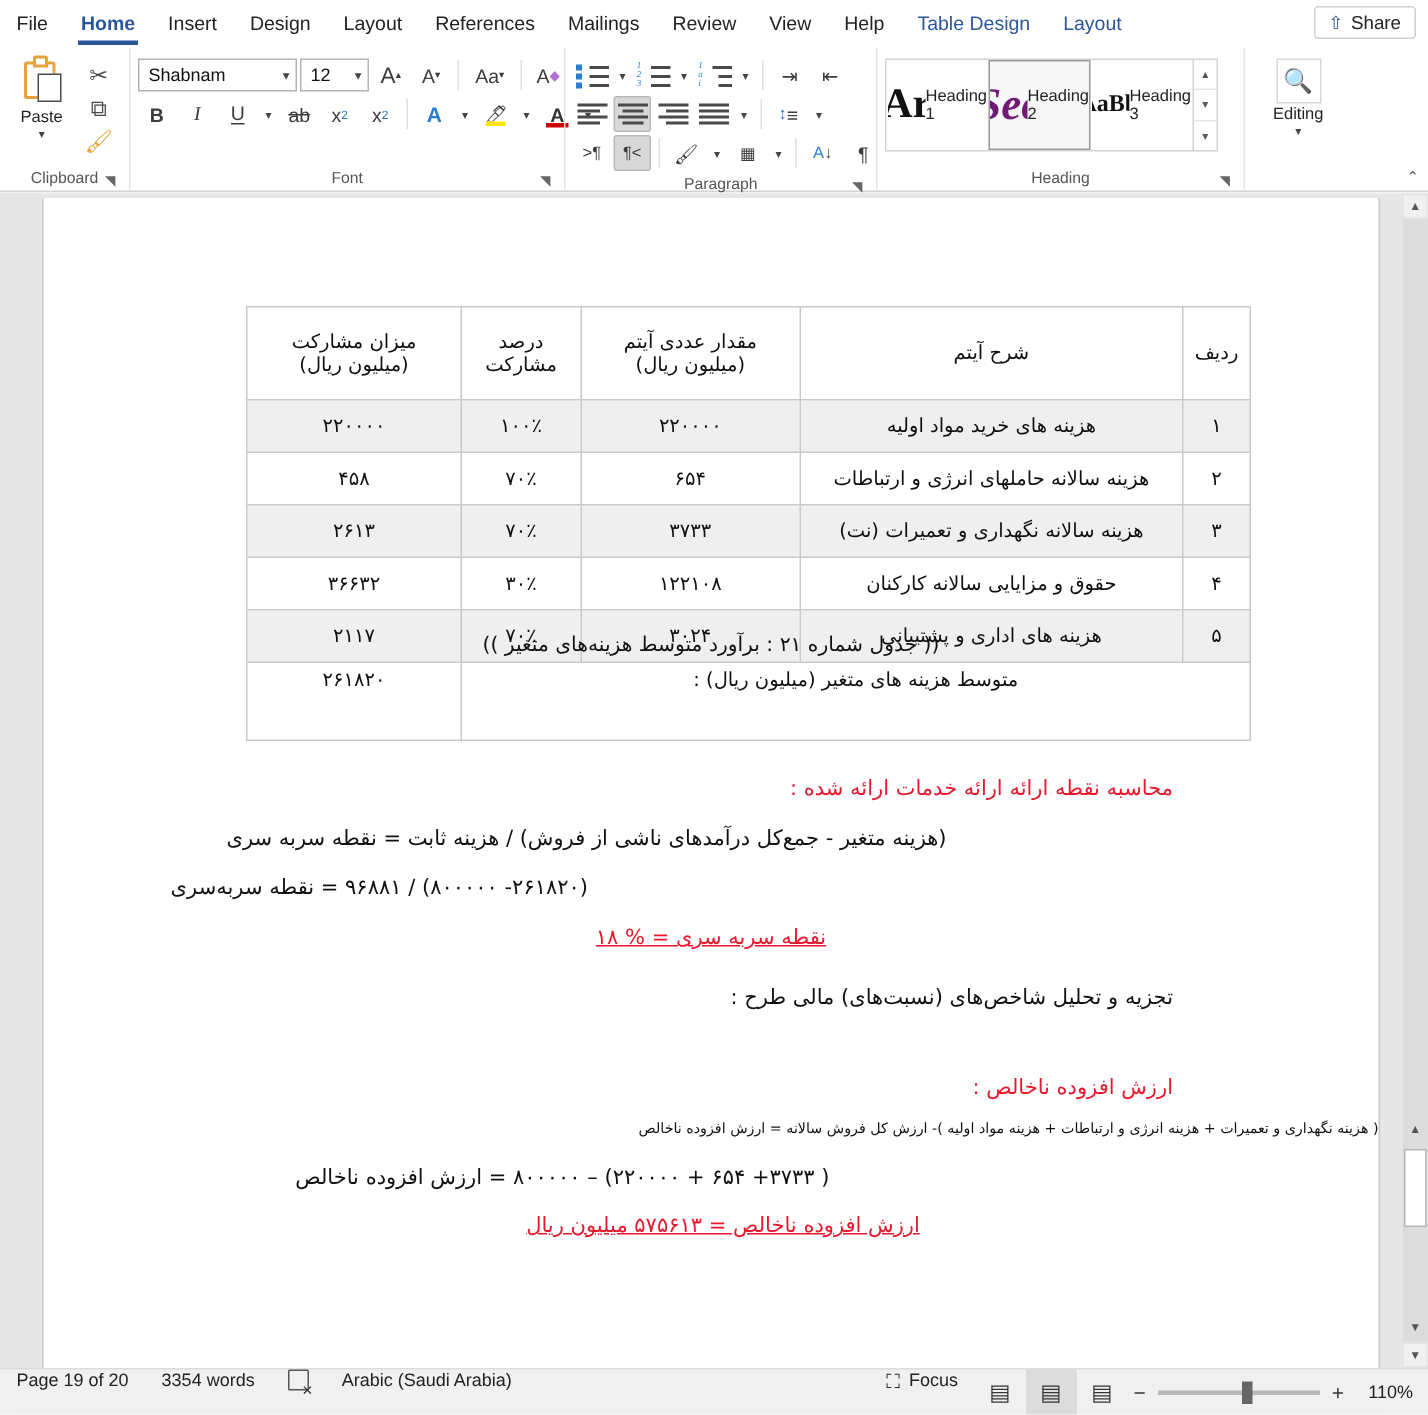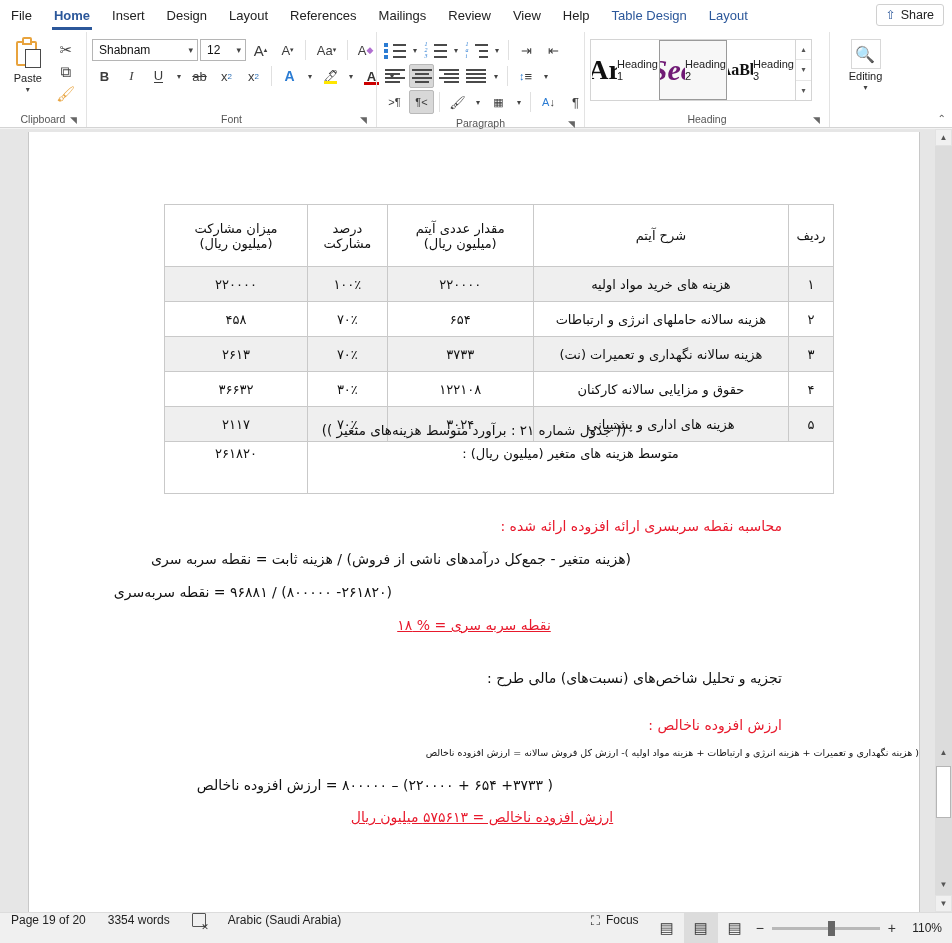--- a/index.html
+++ b/index.html
@@ -192,21 +192,21 @@
     font-size: 14px; direction: rtl; white-space: nowrap;
   }
   .red { color: #e8192c; }
   .ul-red { color: #e8192c; text-decoration: underline; }
   .tiny { font-size: 9.5px; }
 
   .p1 { right: 137px; top: 386px; }
   .p2 { right: 288px; top: 419px; }
   .p3 { right: 527px; top: 452px; }
   .p4 { left: 0; right: 0; top: 485px; text-align: center; white-space: normal; }
-  .p5 { right: 137px; top: 538px; margin-left: 42px; }
+  .p5 { right: 137px; top: 525px; margin-left: 42px; }
   .p6 { right: 137px; top: 585px; }
   .p7 { left: 0; right: 0; top: 615px; text-align: right; white-space: normal; }
   .p8 { right: 366px; top: 645px; }
   .p9 { left: 0; right: 0; top: 677px; text-align: center; white-space: normal; padding-left: 16px; }
 
   
   .hscroll {
     position: absolute; bottom: 0; left: 0; width: 952px; height: 14px;
     background: #f0f0f0; border-top: 1px solid #dadada;
   }
@@ -543,21 +543,21 @@
           </tr>
           <tr class="total">
             <td class="total-label" colspan="4">متوسط هزینه های متغیر (میلیون ریال) :</td>
             <td class="total-val">۲۶۱۸۲۰</td>
           </tr>
         </tbody>
           </table>
 
         <div class="caption">(( جدول شماره ۲۱ : برآورد متوسط هزینه‌های متغیر ))</div>
 
-        <div class="para p1 red">محاسبه نقطه سربسری ارائه افزوده ارائه شده :</div>
+        <div class="para p1 red">محاسبه نقطه ارائه ارائه خدمات ارائه شده :</div>
         <div class="para p2">(هزینه متغیر  -  جمع‌کل درآمدهای ناشی از فروش) / هزینه ثابت = نقطه سربه سری</div>
         <div class="para p3">(۲۶۱۸۲۰-  ۸۰۰۰۰۰) / ۹۶۸۸۱ = نقطه سربه‌سری</div>
         <div class="para p4 ul-red">نقطه سربه سری = % ۱۸</div>
         <div class="para p5">تجزیه و تحلیل شاخص‌های (نسبت‌های) مالی طرح :</div>
         <div class="para p6 red">ارزش افزوده ناخالص :</div>
         <div class="para p7 tiny">( هزینه نگهداری و تعمیرات + هزینه انرژی و ارتباطات + هزینه مواد اولیه )- ارزش کل فروش سالانه  = ارزش افزوده ناخالص</div>
         <div class="para p8">( ۳۷۳۳+ ۶۵۴ + ۲۲۰۰۰۰) – ۸۰۰۰۰۰ = ارزش افزوده ناخالص</div>
         <div class="para p9 ul-red">ارزش افزوده ناخالص = ۵۷۵۶۱۳  میلیون ریال</div>
 
       </div>

